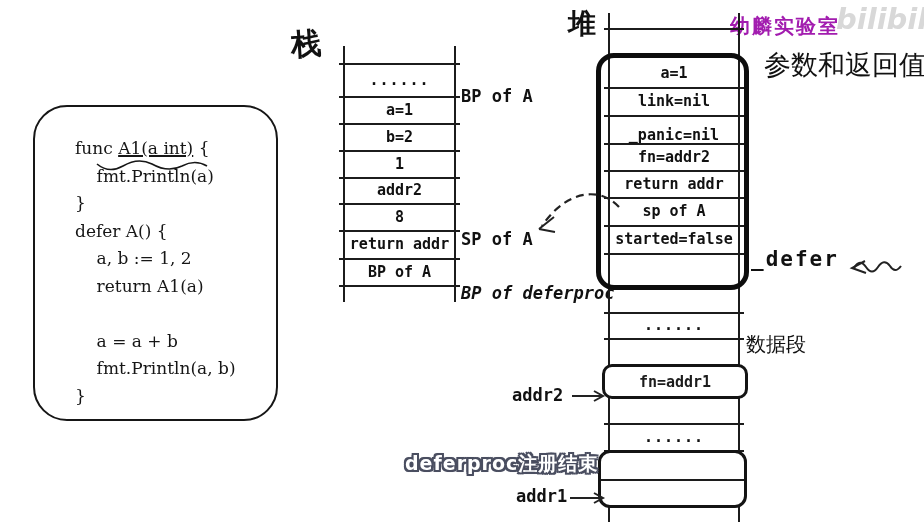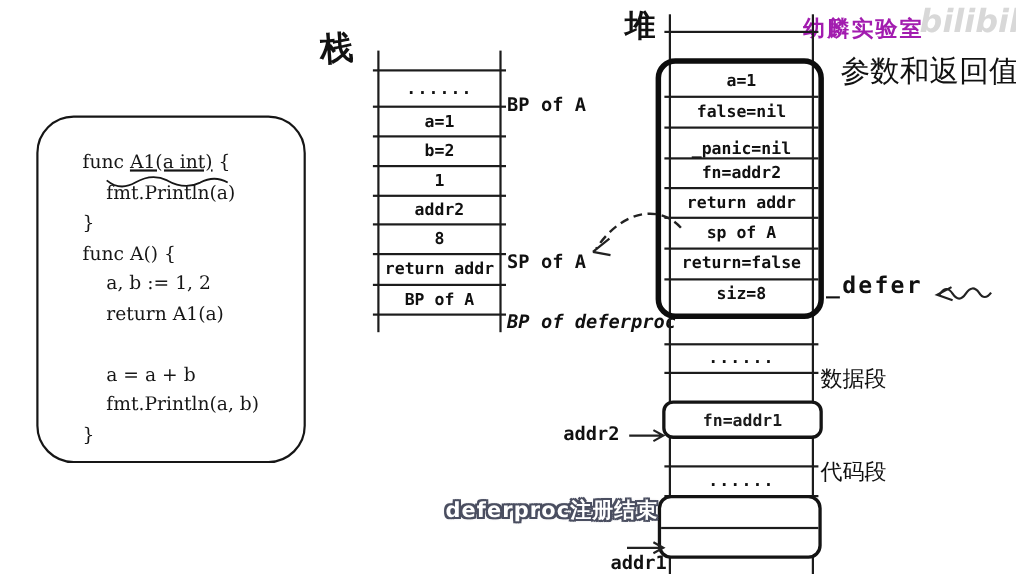--- a/index.html
+++ b/index.html
@@ -125,21 +125,21 @@
 
 <div id="canvas">
 
   <div class="abs wm-brand">幼麟实验室</div>
   <div class="abs wm-logo">bilibili</div>
 
   <div class="abs code-box">
     <div class="code-line"><span>func </span><span class="wavy-underline">A1(a int)</span><span> {</span></div>
     <div class="code-line">    fmt.Println(a)</div>
     <div class="code-line">}</div>
-    <div class="code-line">func A() {</div>
+    <div class="code-line">defer A() {</div>
     <div class="code-line">    a, b := 1, 2</div>
     <div class="code-line">    return A1(a)</div>
     <div class="code-line"> </div>
     <div class="code-line">    a = a + b</div>
     <div class="code-line">    fmt.Println(a, b)</div>
     <div class="code-line">}</div>
   </div>
 
   <div class="abs zh-title" style="left:291px; top:24px; transform: rotate(-4deg);">栈</div>
 
@@ -177,46 +177,44 @@
     <div class="hline" style="top:157px"></div>
     <div class="hline" style="top:184px"></div>
     <div class="hline" style="top:212px"></div>
     <div class="hline" style="top:240px"></div>
     <div class="hline" style="top:299px"></div>
     <div class="hline" style="top:325px"></div>
     <div class="hline" style="top:410px"></div>
     <div class="hline" style="top:437px"></div>
 
     <div class="cell-text" style="top:46px;height:28px">a=1</div>
-    <div class="cell-text" style="top:74px;height:28px">false=nil</div>
+    <div class="cell-text" style="top:74px;height:28px">link=nil</div>
     <div class="cell-text" style="top:102px;height:40px">_panic=nil</div>
     <div class="cell-text" style="top:130px;height:27px">fn=addr2</div>
     <div class="cell-text" style="top:157px;height:27px">return addr</div>
     <div class="cell-text" style="top:184px;height:28px">sp of A</div>
-    <div class="cell-text" style="top:212px;height:28px">return=false</div>
-    <div class="cell-text" style="top:240px;height:28px">siz=8</div>
+    <div class="cell-text" style="top:212px;height:28px">started=false</div>
 
     <div class="cell-text dots" style="top:299px;height:26px">......</div>
     <div class="cell-text dots" style="top:410px;height:27px">......</div>
   </div>
 
   <div class="abs defer-box"></div>
 
   <div class="abs fn-box">fn=addr1</div>
 
   <div class="abs bottom-box">
     <div class="mid"></div>
   </div>
 
   <div class="abs zh-label" style="left:748px; top:47px; font-size:27px;margin-left:16px;">参数和返回值</div>
   <div class="abs defer-struct-label" style="left:751px; top:247px;">_defer</div>
   <div class="abs zh-label" style="left:746px; top:331px;">数据段</div>
-  <div class="abs zh-label" style="left:746px; top:415px;">代码段</div>
   <div class="abs mono-label" style="left:512px; top:385px;">addr2</div>
-  <div class="abs mono-label" style="left:516px; top:502px;margin-left:39px;">addr1</div>
+  <div class="abs mono-label" style="left:516px; top:486px;">addr1</div>
 
   <div class="abs subtitle">deferproc注册结束</div>
 
   <svg class="overlay" width="924" height="522" viewBox="0 0 924 522">
 
     <path d="M 97 164 q 12 10 26 2 q 15 -9 29 -2 q 16 9 30 2 q 13 -7 25 0" fill="none" stroke="#161616" stroke-width="1.6"></path>
 
     <path d="M 619 207 C 600 186 566 190 542 226" fill="none" stroke="#222" stroke-width="2.2" stroke-dasharray="8 5"></path>
     <path d="M 554 217 L 539 229 M 539 229 L 555 232" fill="none" stroke="#222" stroke-width="2"></path>
 

